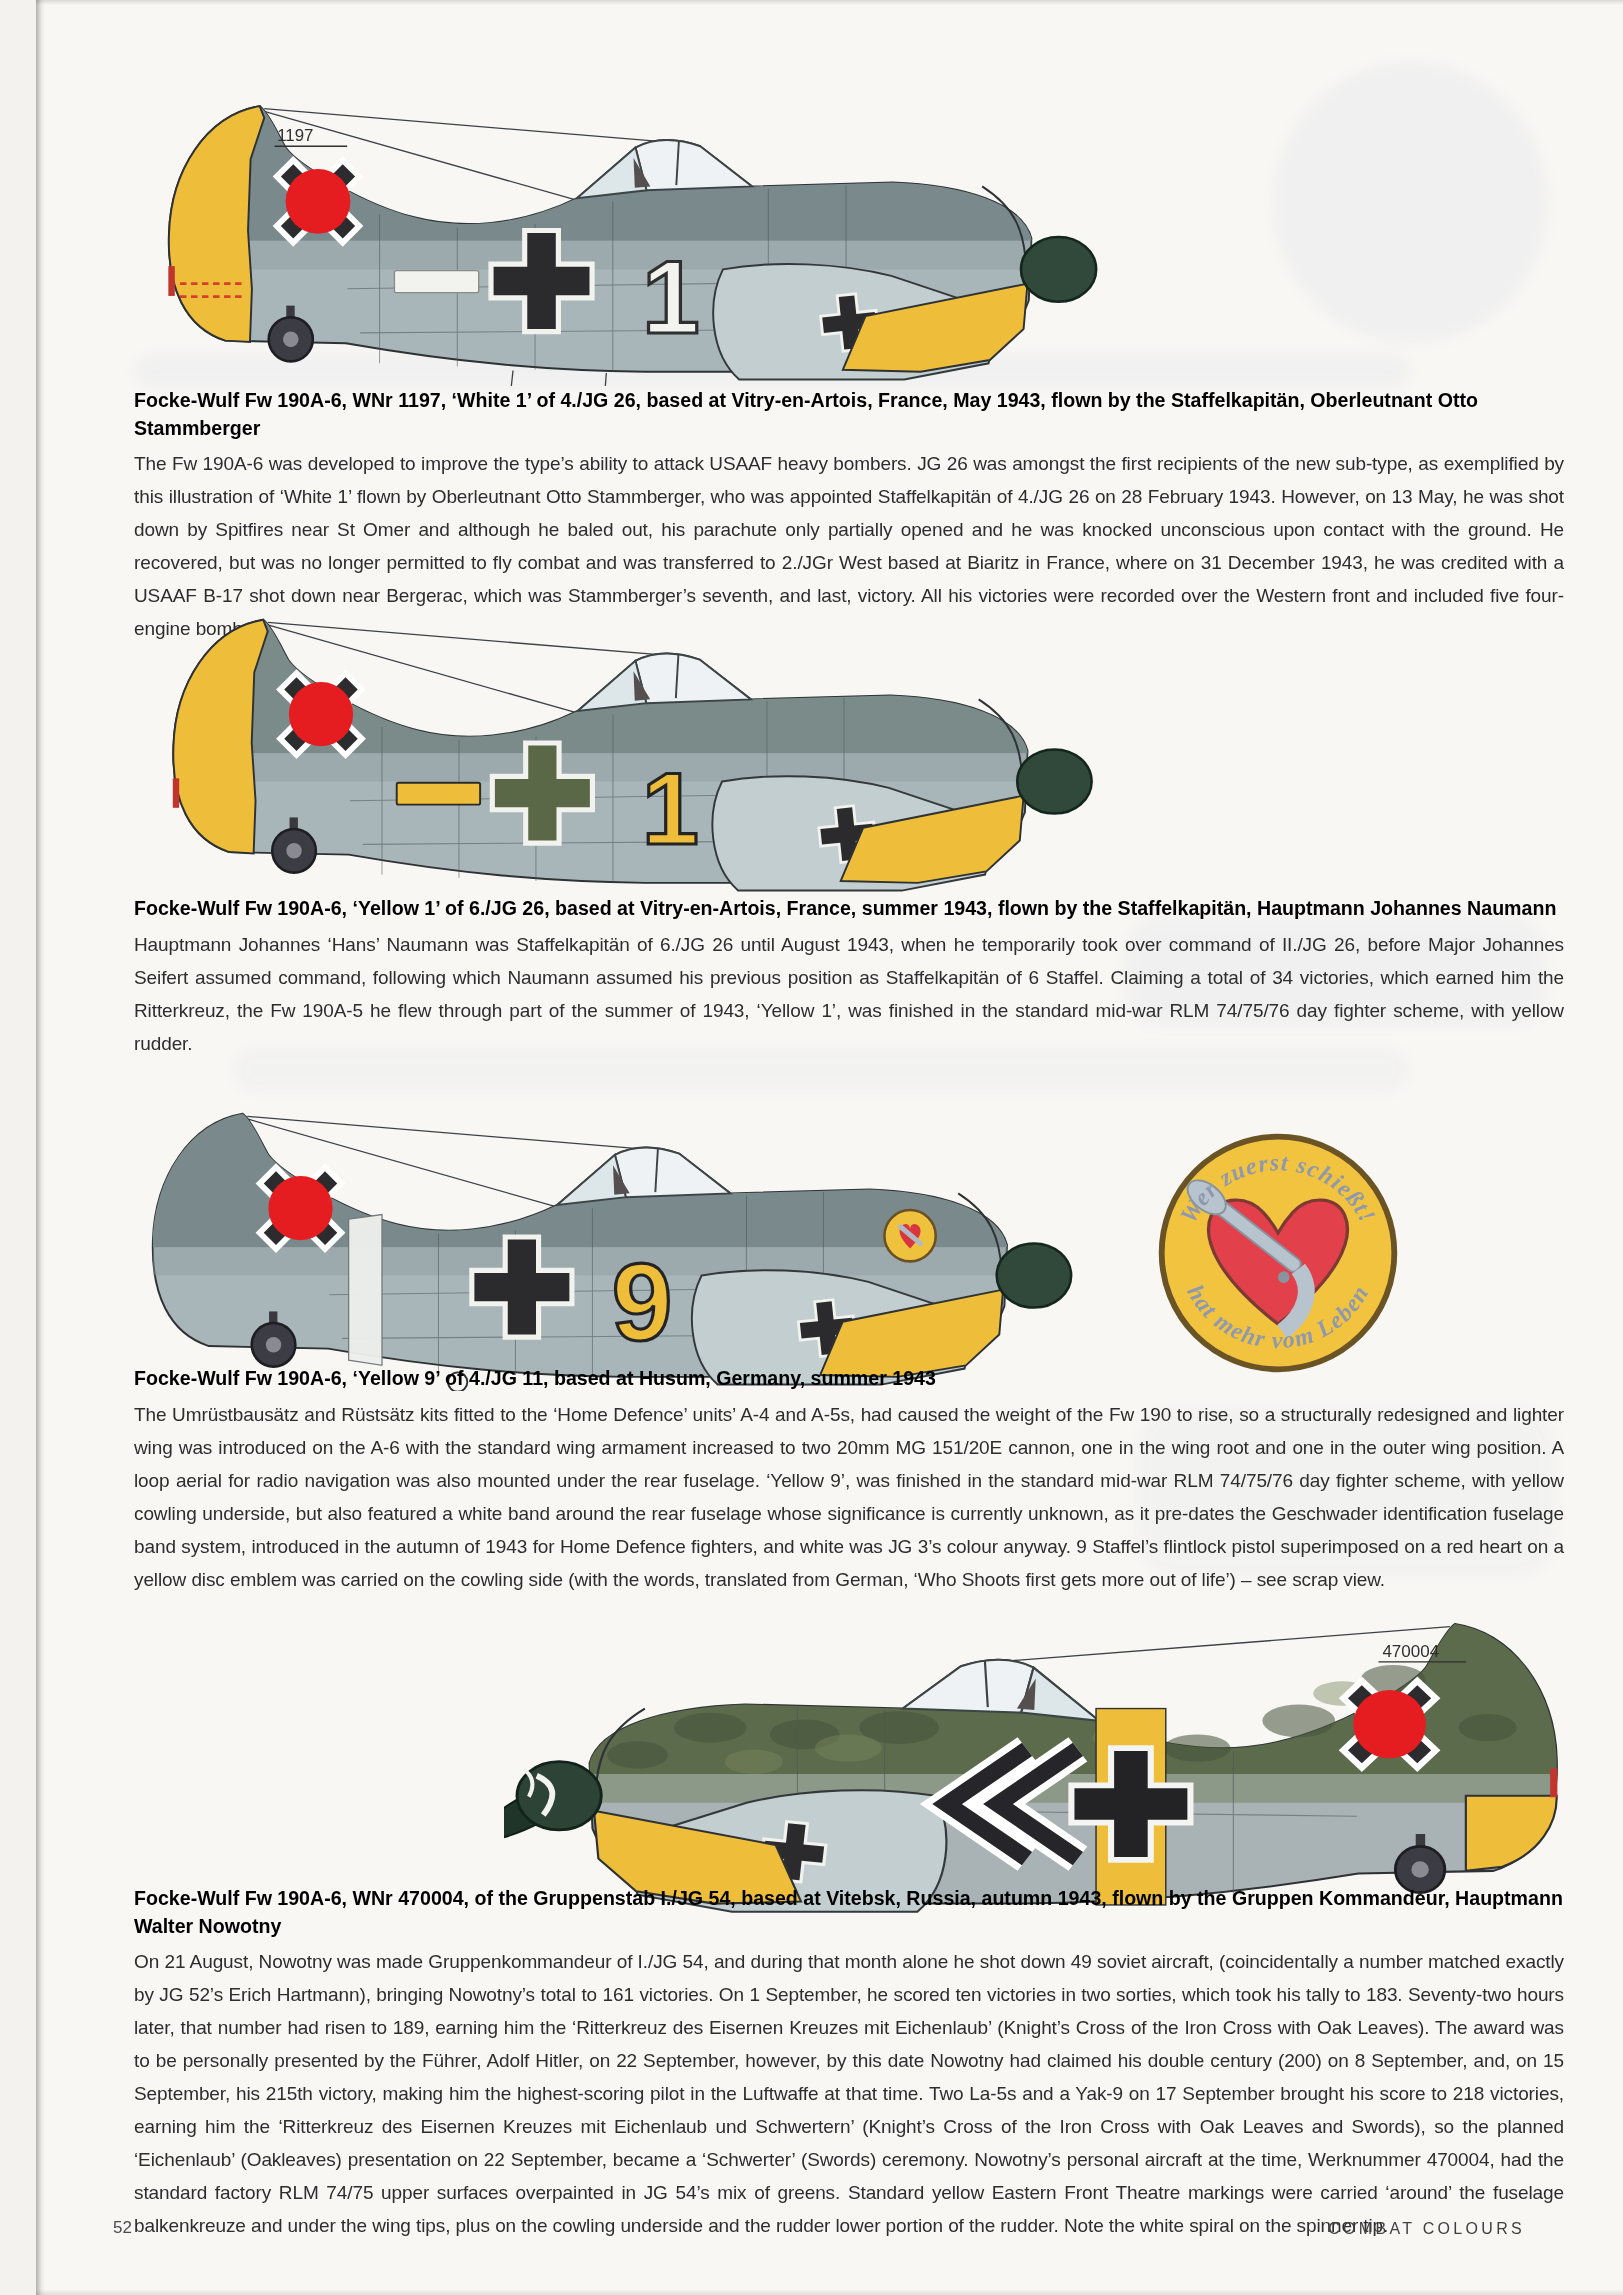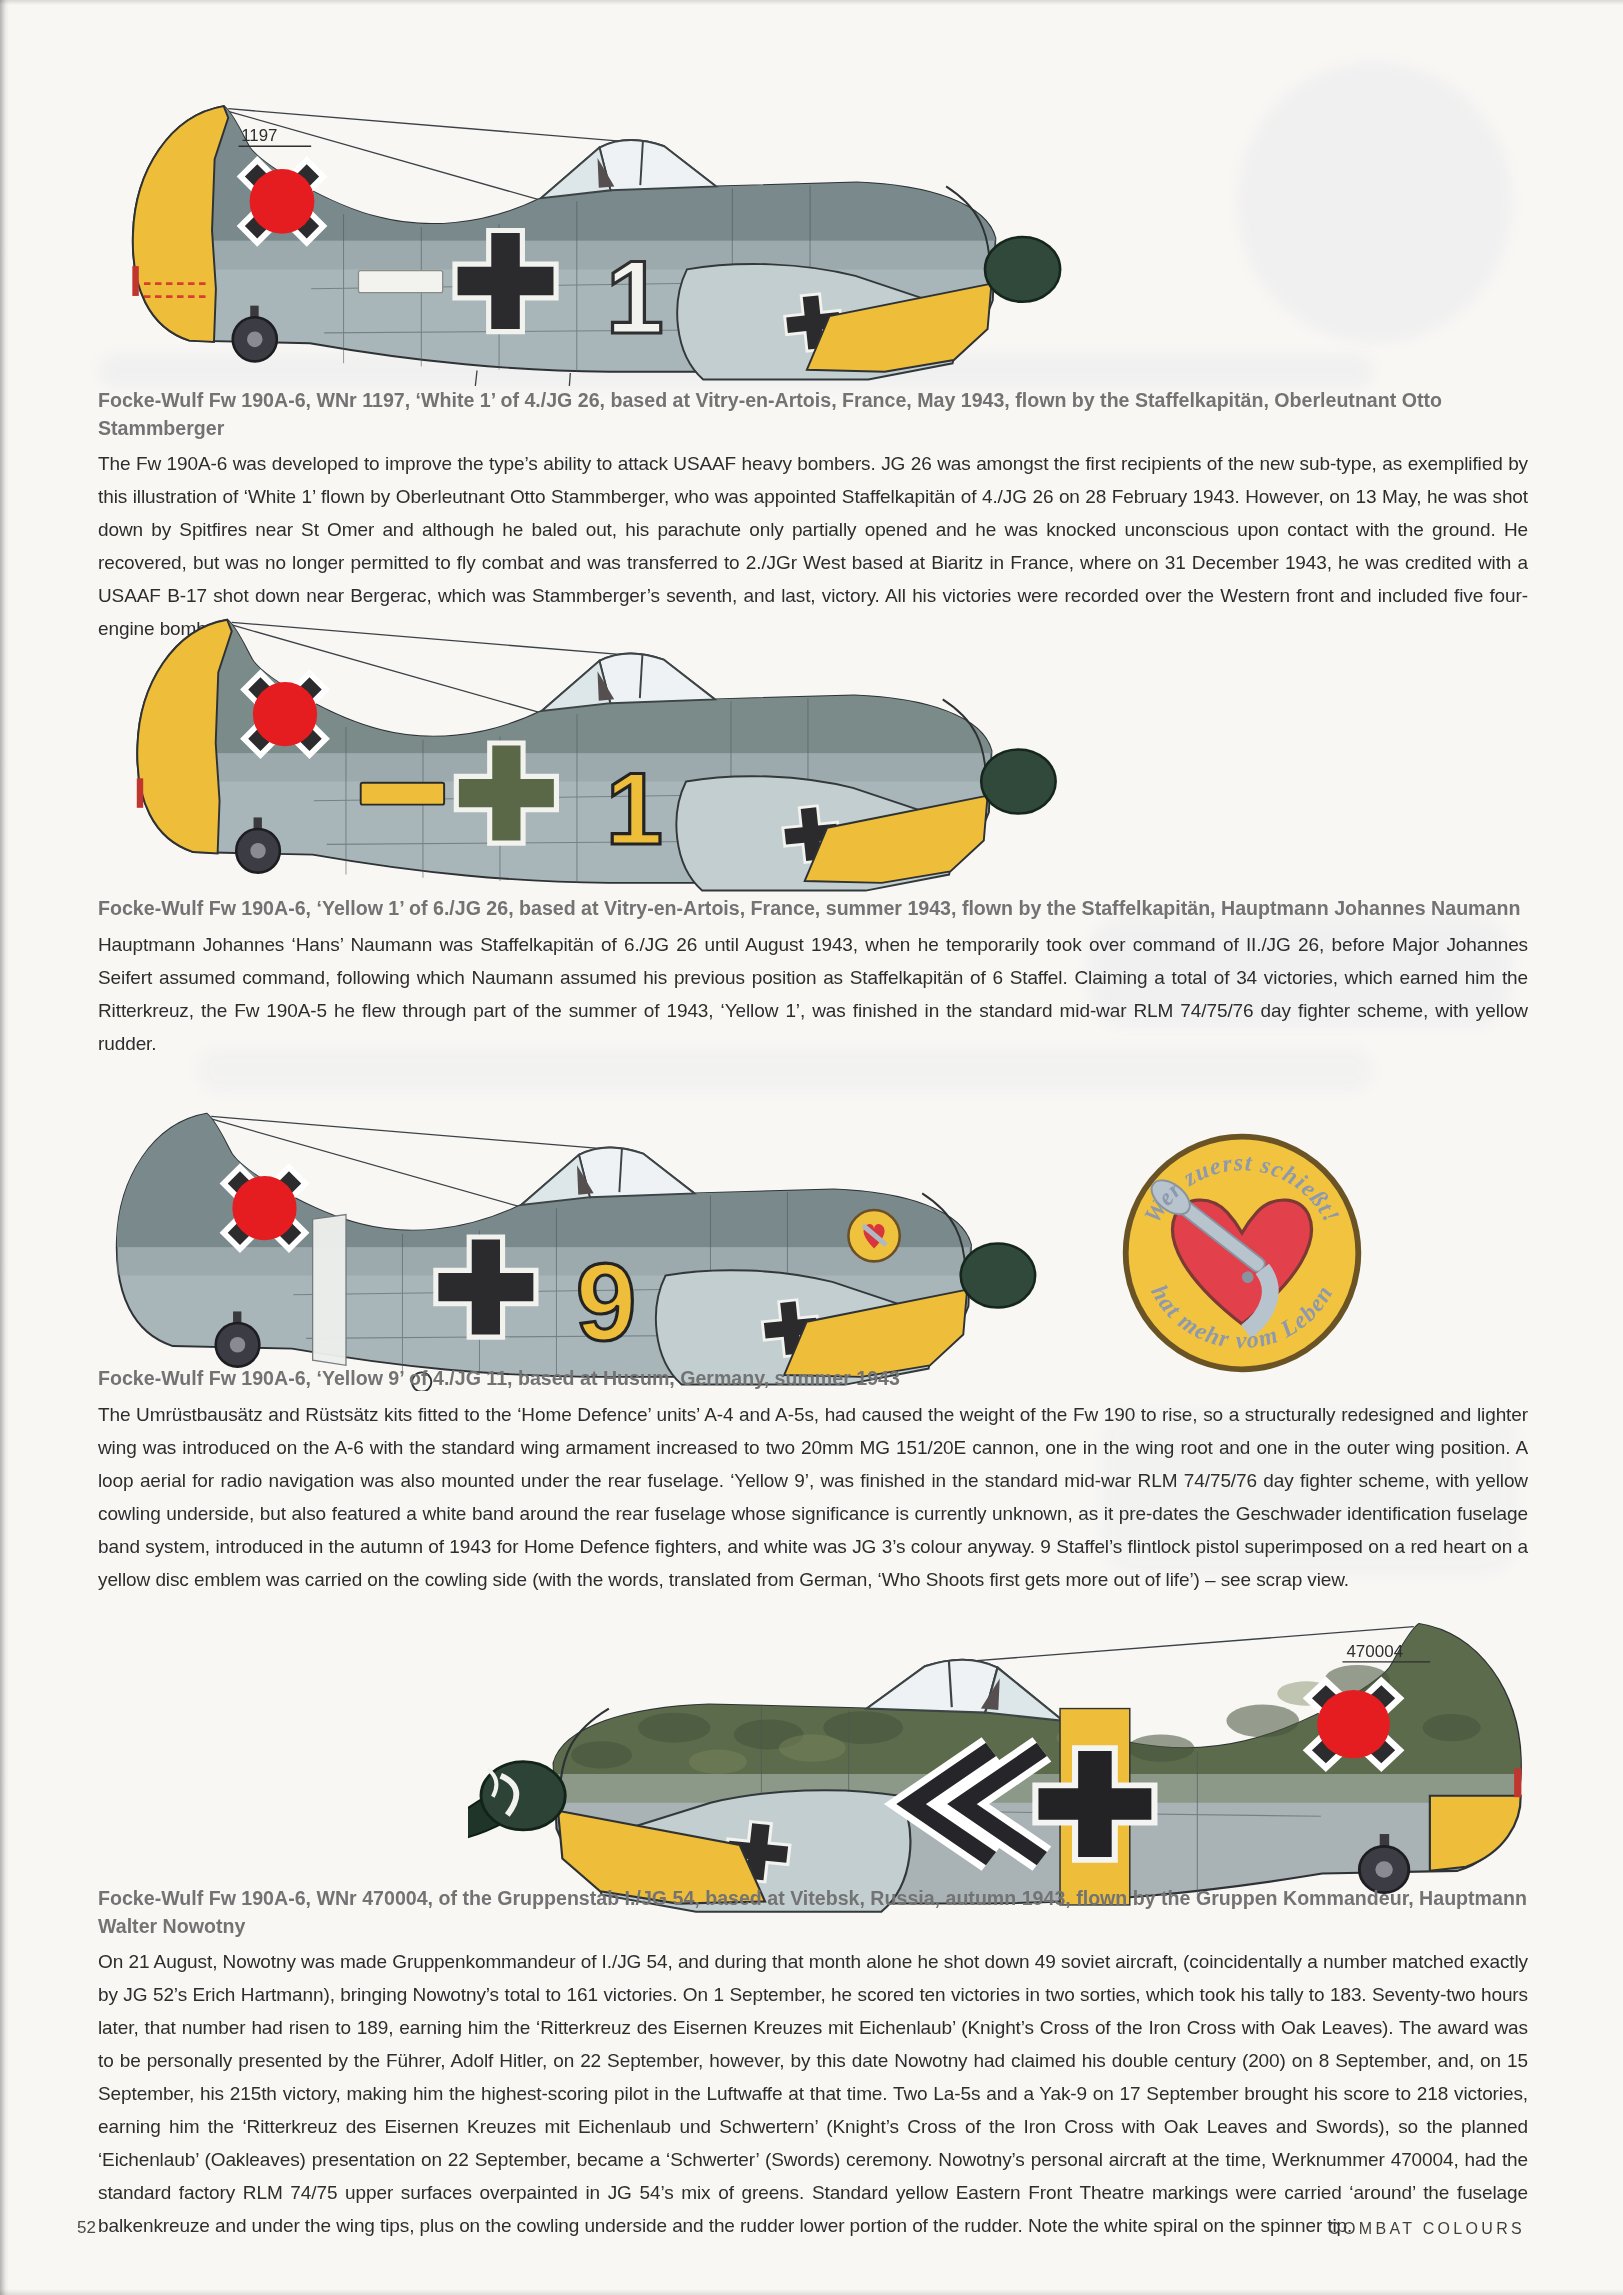--- a/index.html
+++ b/index.html
@@ -3,31 +3,31 @@
 <meta charset="utf-8">
 <style>
   html,body{margin:0;padding:0;}
   body{
     width:1623px;height:2295px;position:relative;
     background:#f3f2ee;
     font-family:"Liberation Sans",sans-serif;
     color:#2b2b2b;
     overflow:hidden;
   }
-  .page{position:absolute;inset:0;background:#f8f7f4;}
+  .page{position:absolute;inset:0;background:#f8f7f4;margin-left:36px;}
   .edge-left{position:absolute;left:0;top:0;width:9.2px;height:100%;
     background:linear-gradient(90deg,rgba(0,0,0,.28),rgba(0,0,0,.06) 60%,rgba(0,0,0,0));}
   .edge-top{position:absolute;left:0;top:0;width:100%;height:5.2px;
     background:linear-gradient(180deg,rgba(0,0,0,.12),rgba(0,0,0,0));}
   .edge-bottom{position:absolute;left:0;bottom:0;width:100%;height:6.5px;
     background:linear-gradient(0deg,rgba(0,0,0,.10),rgba(0,0,0,0));}
 
   .profile{position:absolute;}
   .textblock{position:absolute;width:1430px;}
-  .caption{font-weight:bold;font-size:19.6px;line-height:27.5px;color:#737373;margin:0 0 5.2px 0;}
+  .caption{font-weight:bold;font-size:19.6px;line-height:27.5px;color:#000000;margin:0 0 5.2px 0;}
   .bodytext{font-size:19px;line-height:33px;color:#2d2d2d;text-align:justify;margin:0;letter-spacing:-0.1px;}
 
   .footer-page-num{position:absolute;left:77px;top:2218px;font-size:17px;color:#4a4a4a;}
   .footer-title{position:absolute;right:98px;top:2220px;font-size:16px;color:#3f3f3f;letter-spacing:3.3px;}
 
   .ghost{position:absolute;background:#7b87b8;opacity:.06;filter:blur(6.5px);border-radius:39px;}
   .ghost.round{border-radius:50%;}
 
   svg .outline{stroke:#2e3234;stroke-width:3;}
   svg text.fincode{font-family:"Liberation Sans",sans-serif;font-size:26px;fill:#2f2f2f;}

